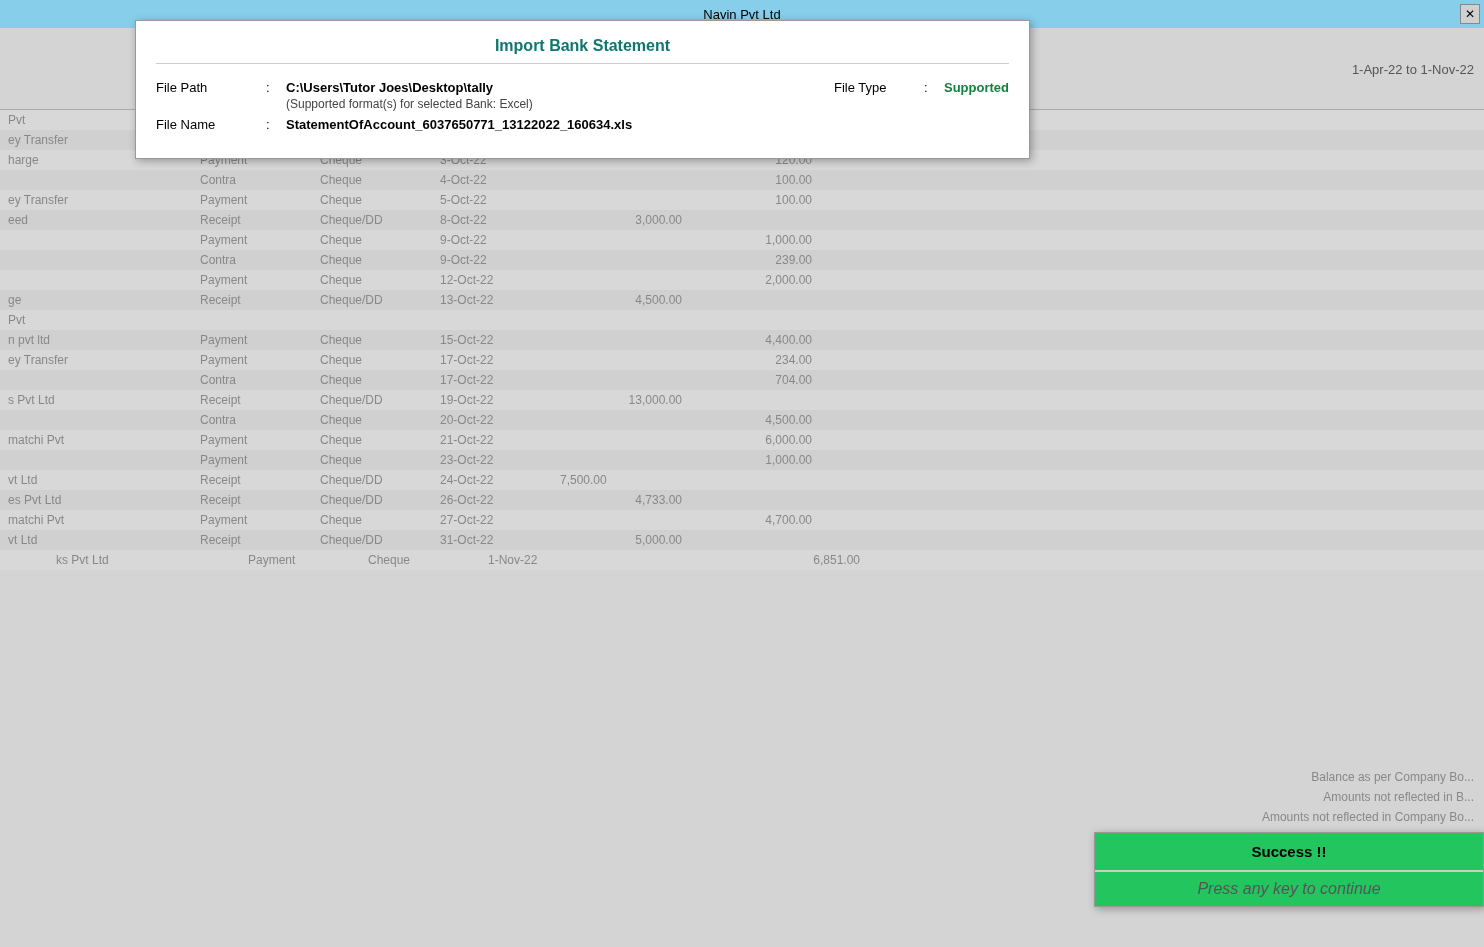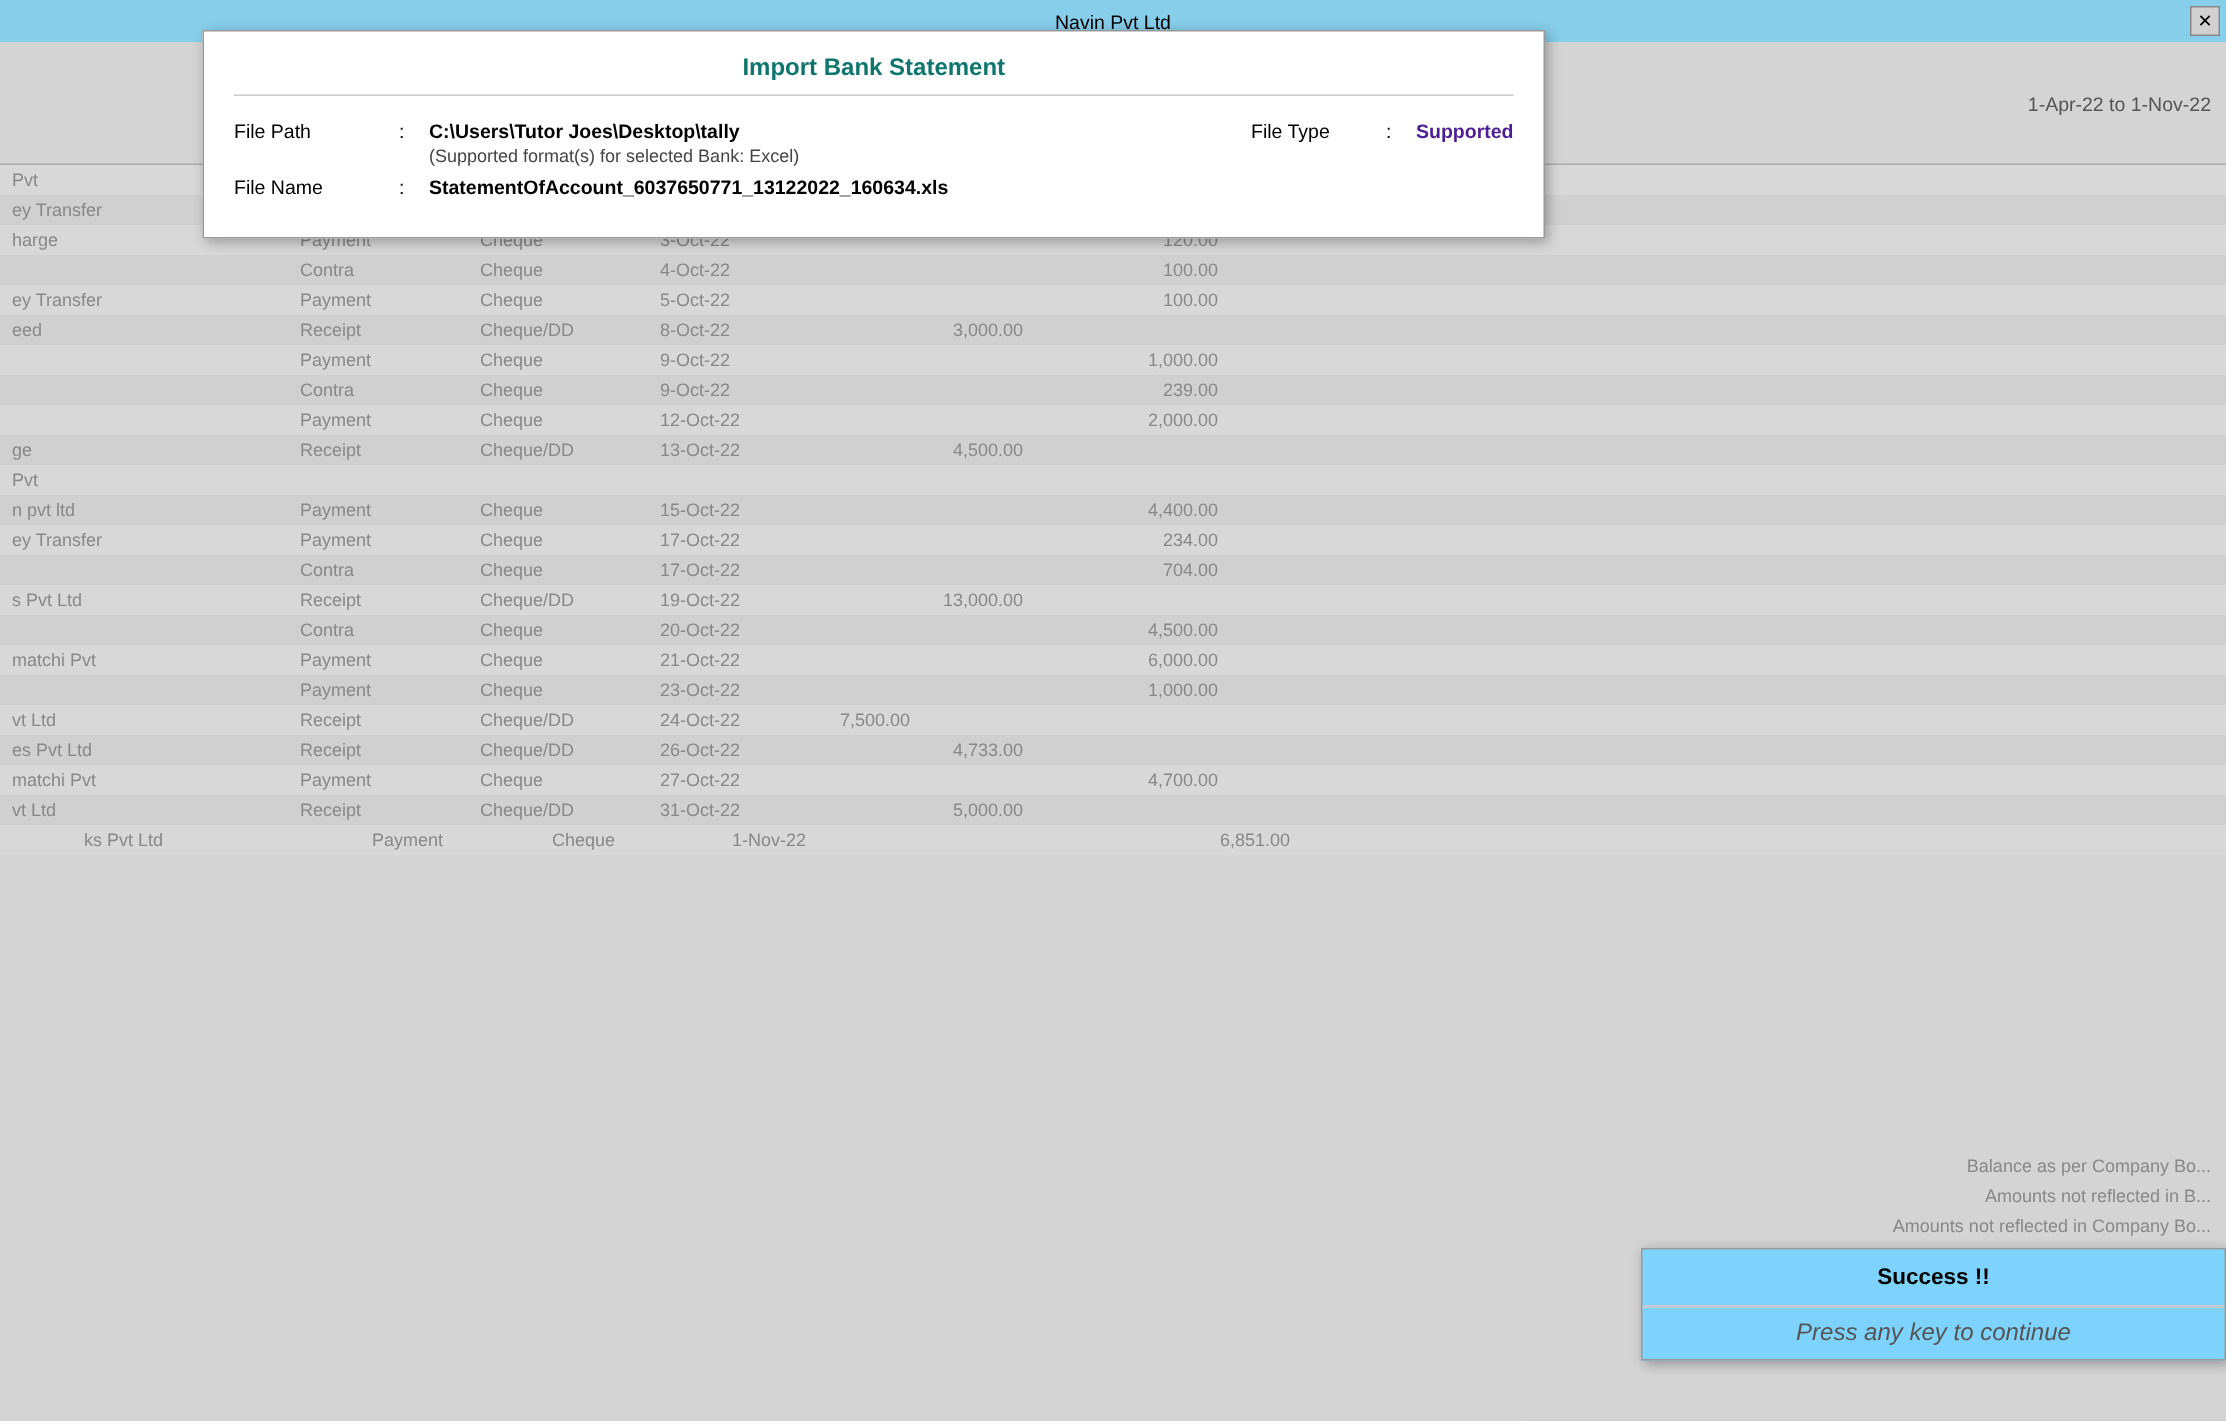--- a/index.html
+++ b/index.html
@@ -171,32 +171,32 @@
     .dialog-right-label {
       width: 90px;
       color: #000;
       font-size: 13px;
     }
     .dialog-right-colon {
       width: 20px;
       color: #000;
     }
     .dialog-right-value {
-      color: #4c1d95;
+      color: #15803d;
       font-size: 13px;
       font-weight: bold;
     }
 
     
     .success-dialog {
       position: absolute;
       bottom: 40px;
       right: 0;
       width: 390px;
-      background: #7dd3fc;
+      background: #22c55e;
       border: 1px solid #999;
       box-shadow: 2px 2px 8px rgba(0,0,0,0.3);
       z-index: 20;
     }
     .success-title {
       text-align: center;
       font-size: 15px;
       font-weight: bold;
       color: #000;
       padding: 10px;

